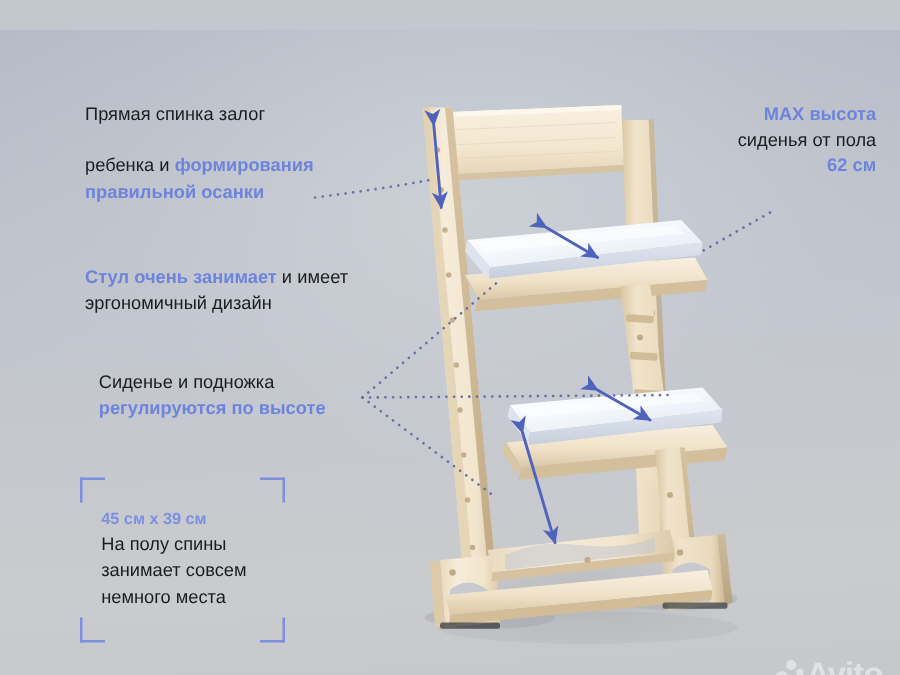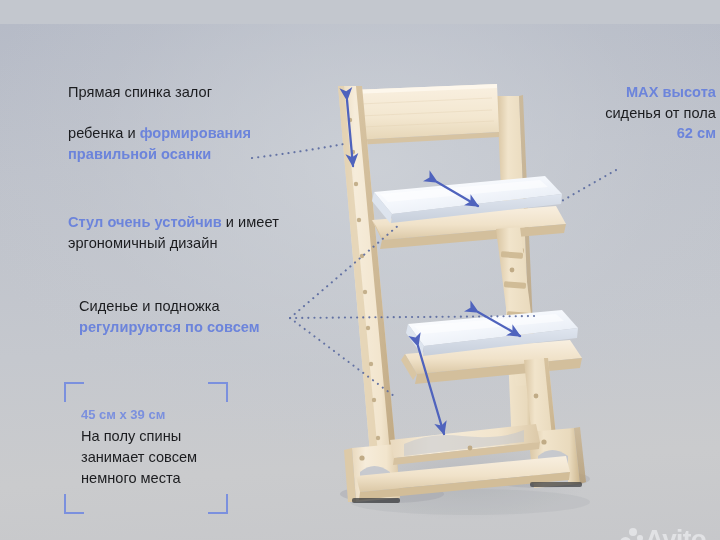--- a/index.html
+++ b/index.html
@@ -41,21 +41,21 @@
     letter-spacing: 0.02px;
     font-weight: 400;
   }
   .txt .hl { color: #6c84db; font-weight: 700; }
   .txt.right { text-align: right; }
 
   #t1 { left: 68px; top: 58px;  width: 250px; }
   #t2 { left: 68px; top: 188px; width: 262px; }
   #t3 { left: 79px; top: 272px; width: 250px; }
 
-  #t-right { right: 4px; top: 58px; width: 230px; }
+  #t-right { right: 19px; top: 58px; width: 230px; }
   #t-right .hl { font-weight: 700; }
 
   
   #frame-block {
     position: absolute;
     left: 64px; top: 358px;
     width: 164px; height: 132px;
   }
   #frame-block .corner {
     position: absolute;
@@ -299,27 +299,27 @@
   </svg>
 
   <div class="txt" id="t1">
     <span>Прямая спинка залог</span><br>
     <br>
     <span>ребенка и </span><span class="hl">формирования</span><br>
     <span class="hl">правильной осанки</span>
   </div>
 
   <div class="txt" id="t2">
-    <span class="hl">Стул очень устойчив</span><span> и имеет</span><br>
+    <span class="hl">Стул очень занимает</span><span> и имеет</span><br>
     <span>эргономичный дизайн</span>
   </div>
 
   <div class="txt" id="t3">
     <span>Сиденье и подножка</span><br>
-    <span class="hl">регулируются по совсем</span>
+    <span class="hl">регулируются по высоте</span>
   </div>
 
   <div class="txt right" id="t-right">
     <span class="hl">MAX высота</span><br>
     <span>сиденья от пола</span><br>
     <span class="hl">62 см</span>
   </div>
 
   <div id="frame-block">
     <span class="corner c-tl"></span>

